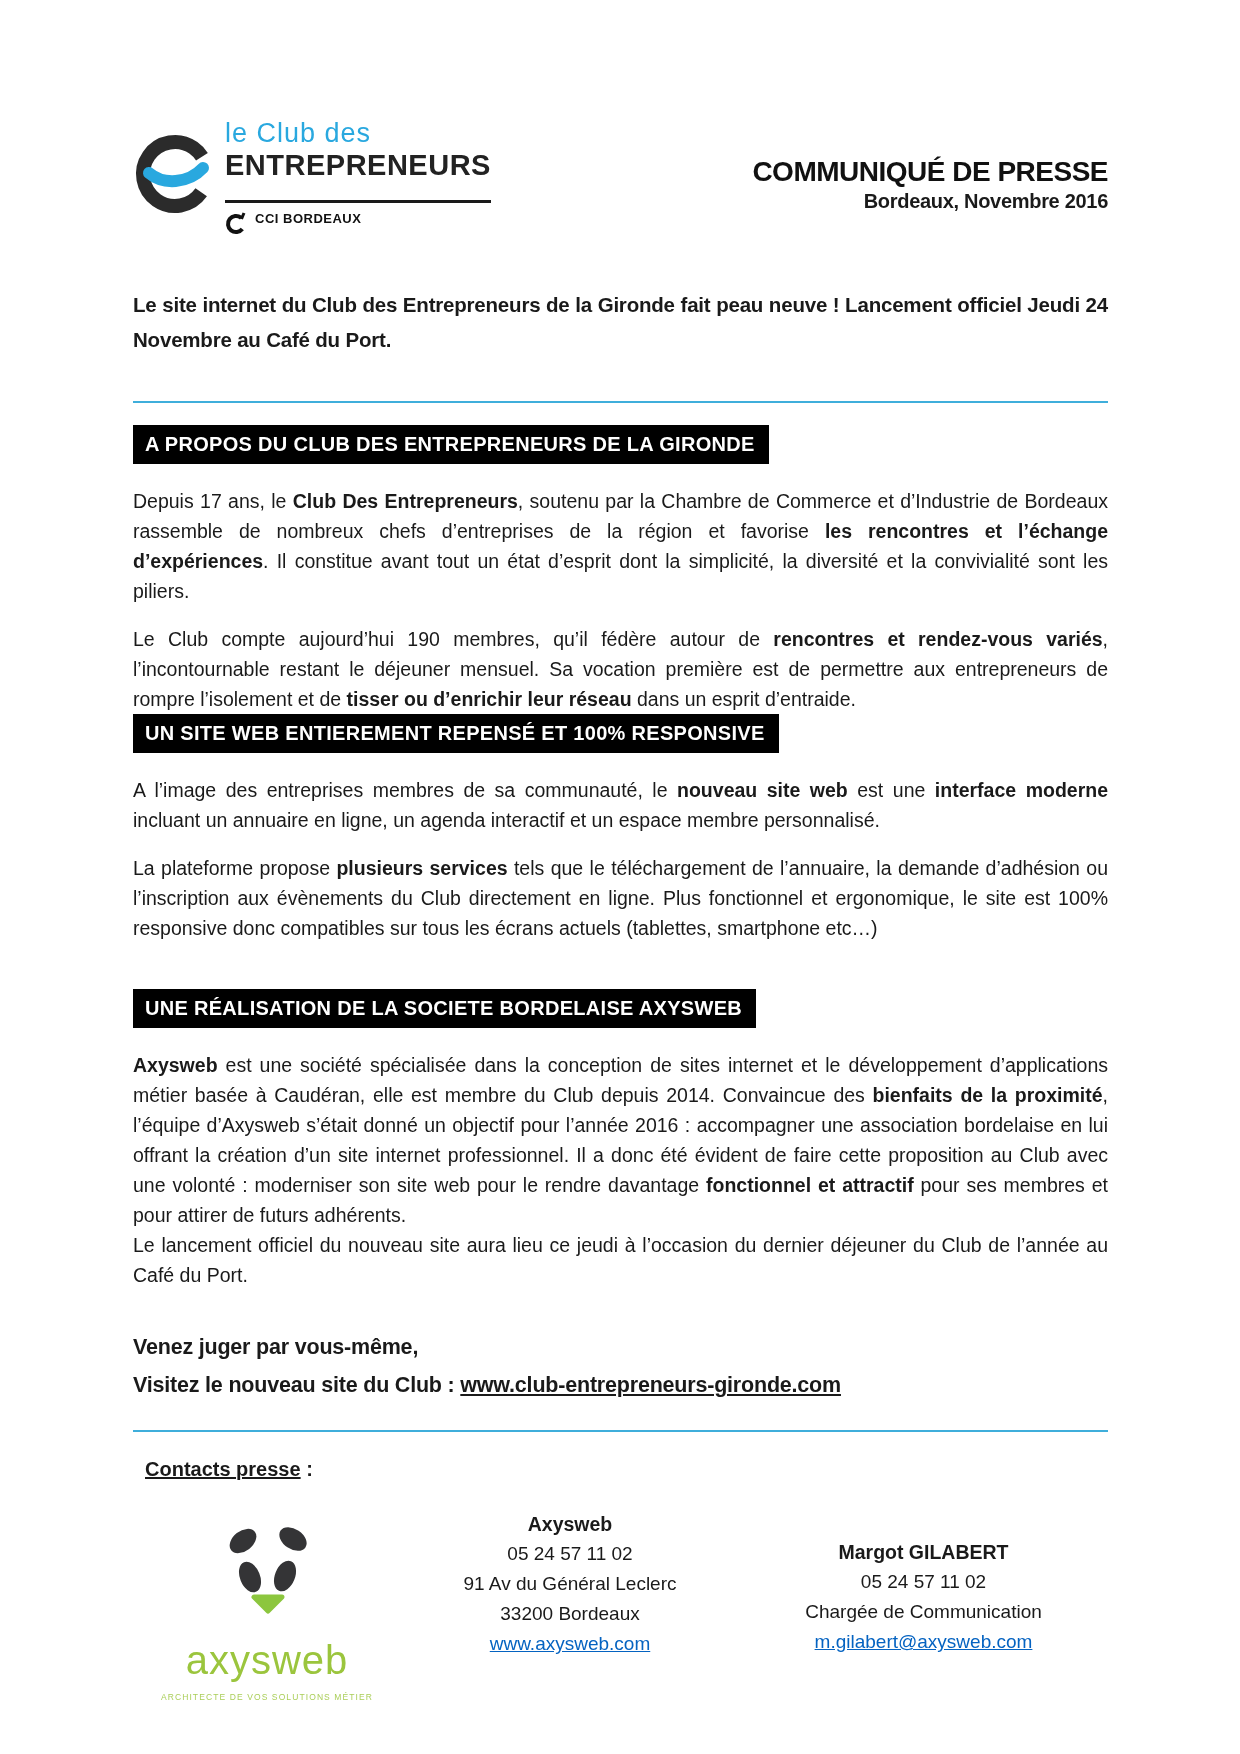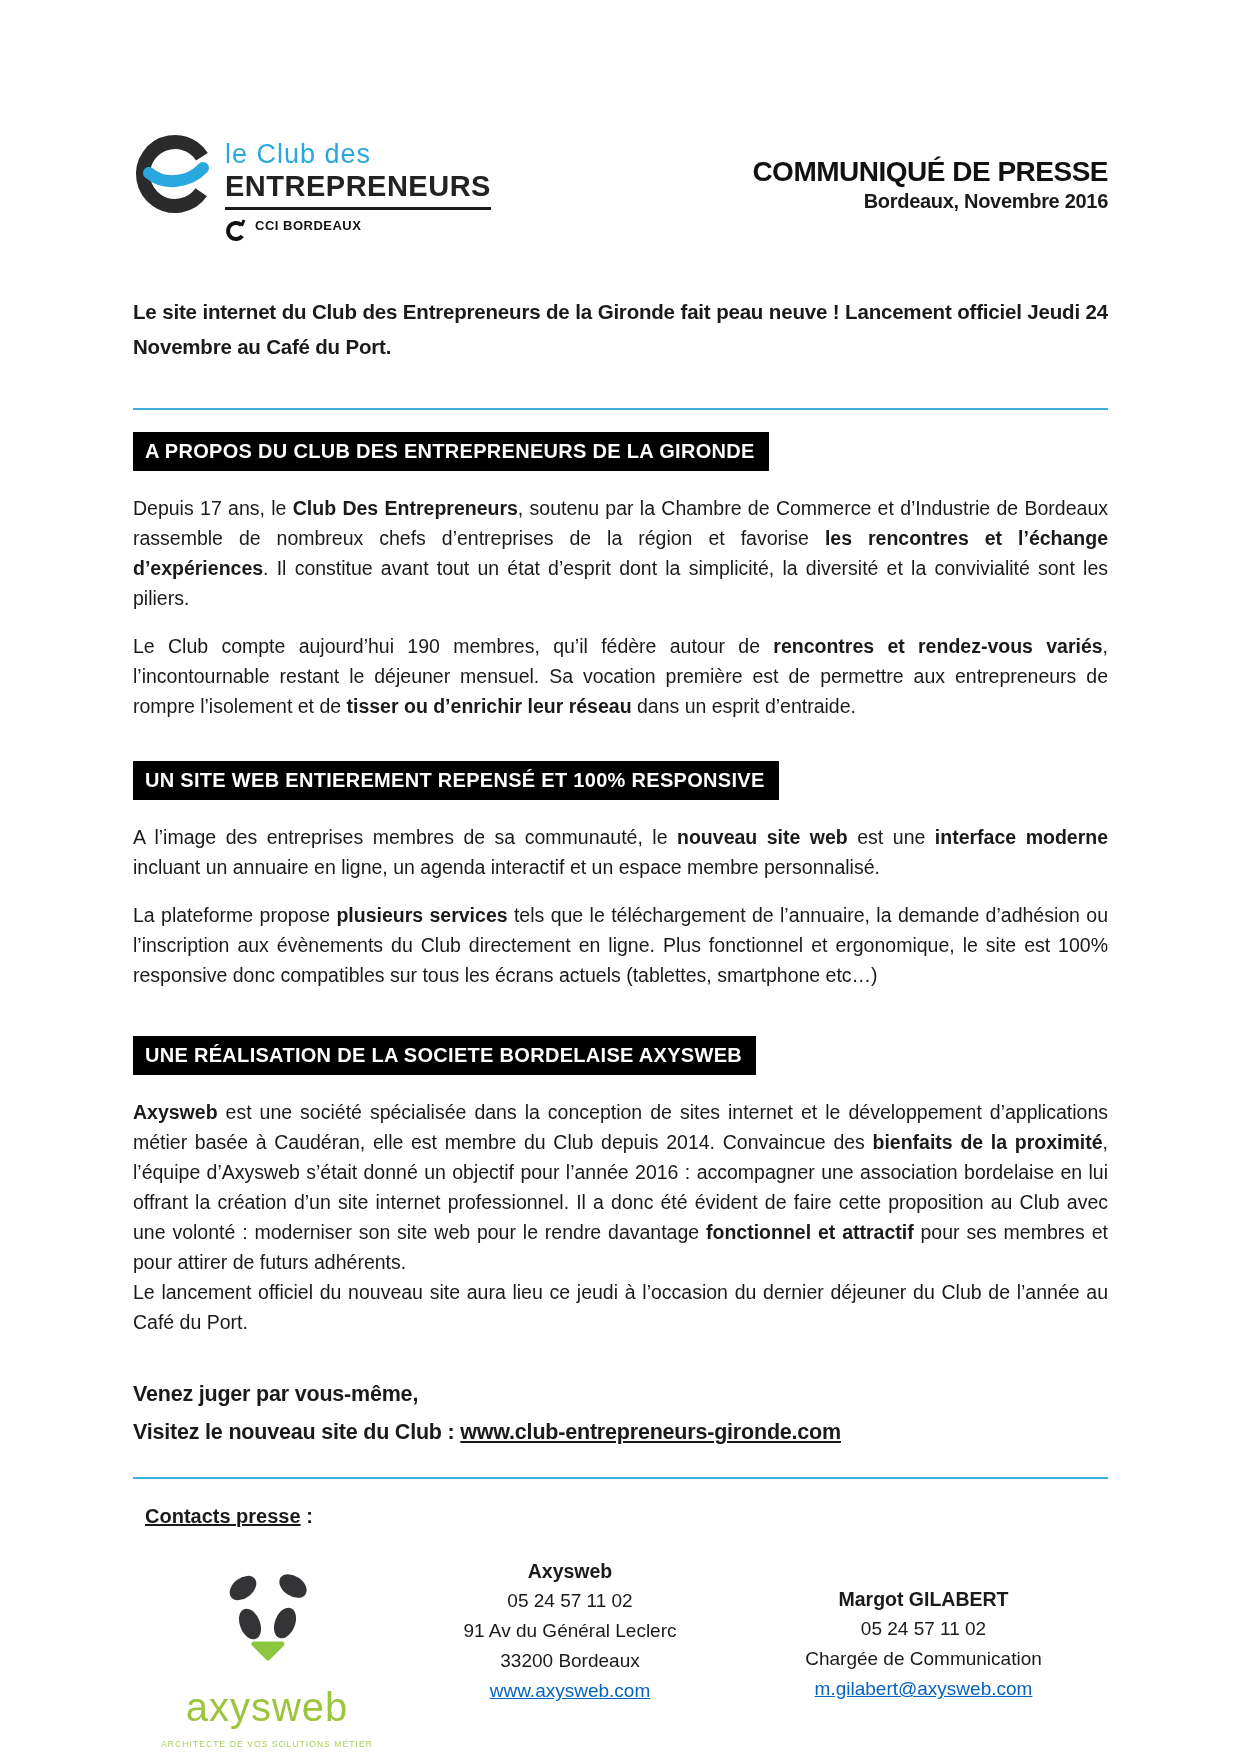--- a/index.html
+++ b/index.html
@@ -8,43 +8,43 @@
     width:1240px; height:1754px; overflow:hidden;
     font-family:"Liberation Sans", sans-serif;
     color:#1a1a1a;
   }
   .page { width:1240px; height:1754px; padding:118px 132px 30px 133px; }
 
   
   .top { display:flex; justify-content:space-between; align-items:flex-start; }
   .logo-row { display:flex; align-items:flex-start; }
   .cmark { margin-top:14px; }
-  .logo-text { margin-left:8px;margin-top:21px; }
+  .logo-text { margin-left:8px; }
   .logo-line1 { color:#29a8df; font-size:27px; font-weight:400; letter-spacing:1px; }
   .logo-line2 { color:#222222; font-size:29px; font-weight:800; letter-spacing:.5px;
-                border-bottom:3px solid #1a1a1a; padding-bottom:4px; line-height:1.15; }
+                border-bottom:3px solid #1a1a1a; padding-bottom:18px; line-height:1.15; }
   .logo-cci { display:flex; align-items:flex-start; gap:6px; margin-top:8px; }
   .logo-cci span { font-size:13px; font-weight:700; letter-spacing:.5px; color:#111; }
   .title-block { text-align:right; margin-top:38px; }
   .doc-title { font-size:28px; font-weight:800; letter-spacing:-.5px; color:#111; }
   .doc-dateline { font-size:20px; font-weight:600; letter-spacing:-.3px; margin-top:2px;text-align:right; }
 
   
   .intro { margin-top:52px; font-size:20.5px; font-weight:600; letter-spacing:-.2px;
            line-height:35px; text-align:justify; }
   .intro b { font-weight:800; }
 
   .rule { border:none; border-top:2px solid #3faedb; margin-top:44px; }
   .rule-2 { margin-top:26px; }
 
   
   .sec-head { display:inline-block; background:#000; color:#fff; font-size:20px;
               font-weight:700; letter-spacing:.3px; padding:8px 14px 8px 12px; }
   .s1 .sec-head { margin-top:22px; }
-  .s2 .sec-head { margin-top:40px; }
+  .s2 .sec-head { }
   .s3 .sec-head { margin-top:46px; }
   .para { font-size:19.5px; line-height:30px; text-align:justify; margin-top:22px; }
   .para + .para { margin-top:18px; }
   .para.cont { margin-top:0; }
   .para b { font-weight:700; }
 
   
   .cta { margin-top:38px; font-size:21.5px; font-weight:800; letter-spacing:-.2px; line-height:38px; }
   .cta .link-black { text-decoration:underline; color:inherit; }
 

